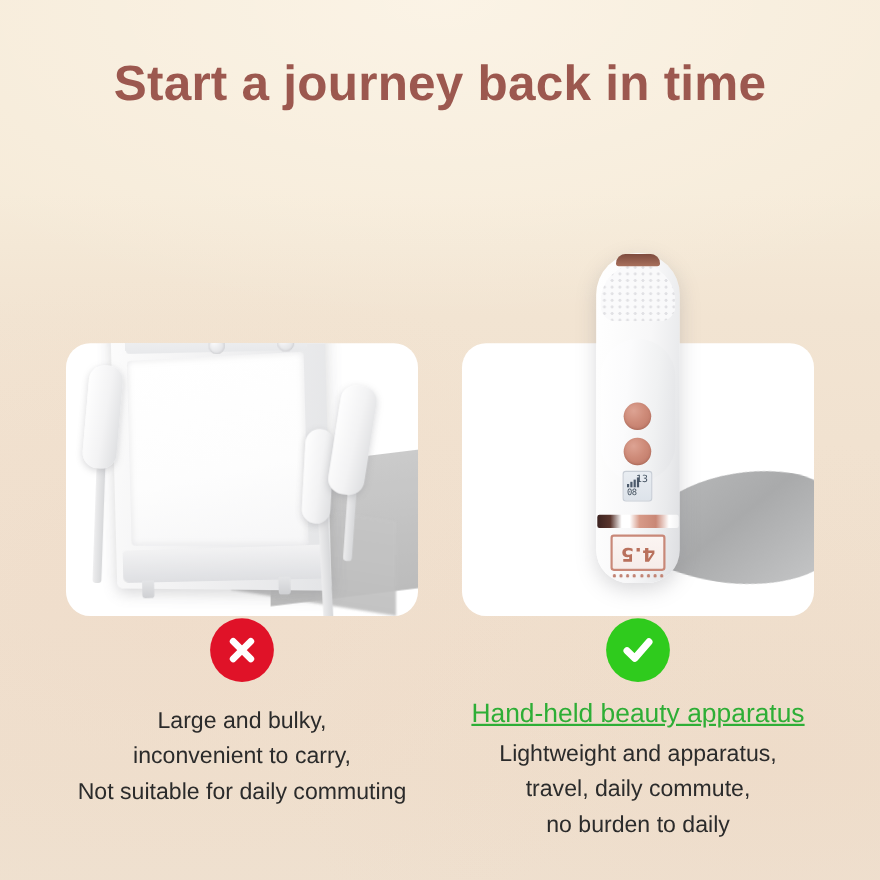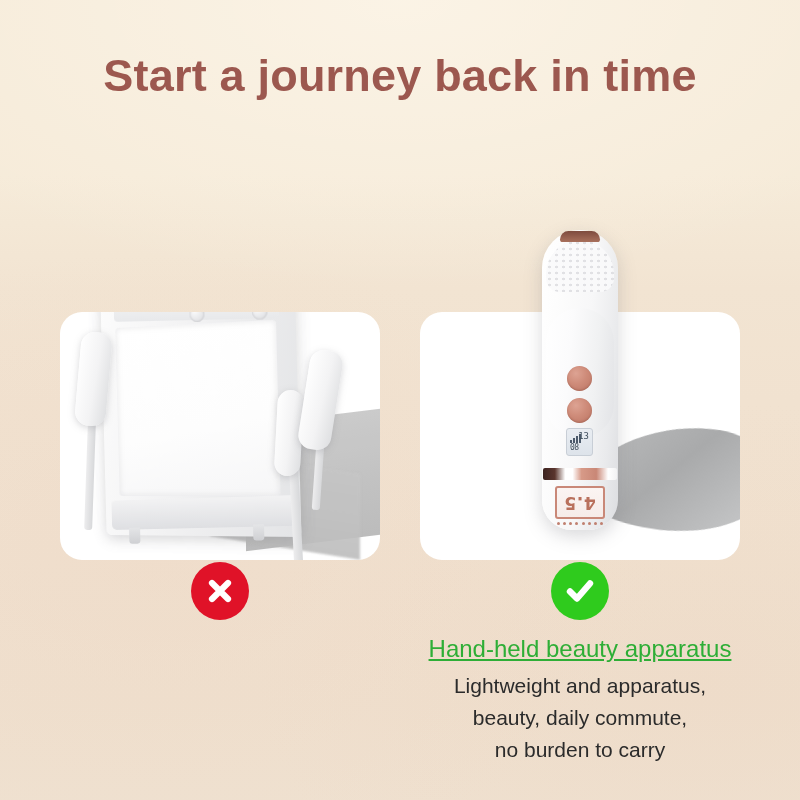--- a/index.html
+++ b/index.html
@@ -423,20 +423,25 @@
         </div>
       </div>
 
       <div class="badge cross">
         <svg width="34" height="34" viewBox="0 0 34 34">
           <path d="M9 9 L25 25 M25 9 L9 25" stroke="#FFFFFF" stroke-width="6.2" stroke-linecap="round"></path>
         </svg>
       </div>
 
       <div class="caption">
+        <div class="caption-lines">
+          <div class="caption-line">Large and bulky,</div>
+          <div class="caption-line">inconvenient to carry,</div>
+          <div class="caption-line">Not suitable for daily commuting</div>
+        </div>
       </div>
 
     </div>
 
     <div class="column">
 
       <div class="photo-card">
         <div class="hand-scene">
           <div class="hand-shadow"></div>
         </div>
@@ -483,20 +488,20 @@
       <div class="badge check">
         <svg width="36" height="36" viewBox="0 0 36 36">
           <path d="M8 18.5 L15 25.5 L28 10.5" fill="none" stroke="#FFFFFF" stroke-width="6.4" stroke-linecap="round" stroke-linejoin="round"></path>
         </svg>
       </div>
 
       <div class="caption">
         <div class="caption-title pos">Hand-held beauty apparatus</div>
         <div class="caption-lines">
           <div class="caption-line">Lightweight and apparatus,</div>
-          <div class="caption-line">beauty, daily commute,</div>
-          <div class="caption-line">no burden to carry</div>
+          <div class="caption-line">travel, daily commute,</div>
+          <div class="caption-line">no burden to daily</div>
         </div>
       </div>
 
     </div>
   </div>
 </div>
 
 </body></html>

